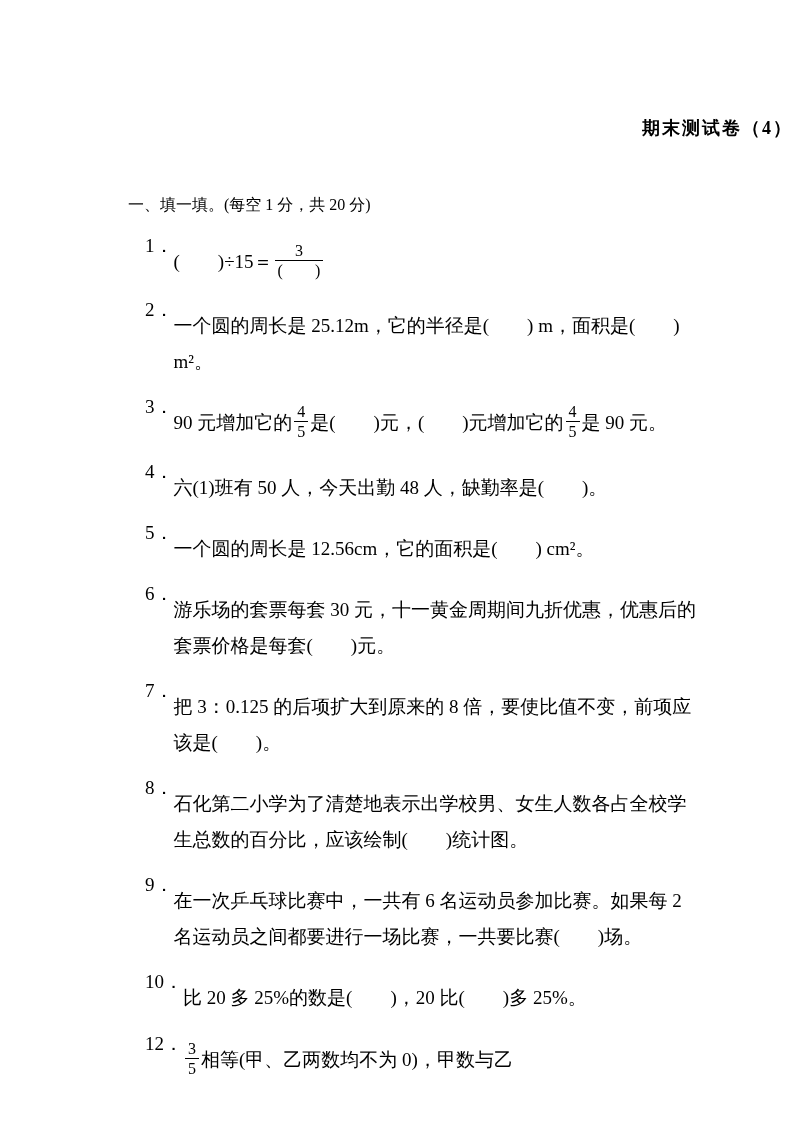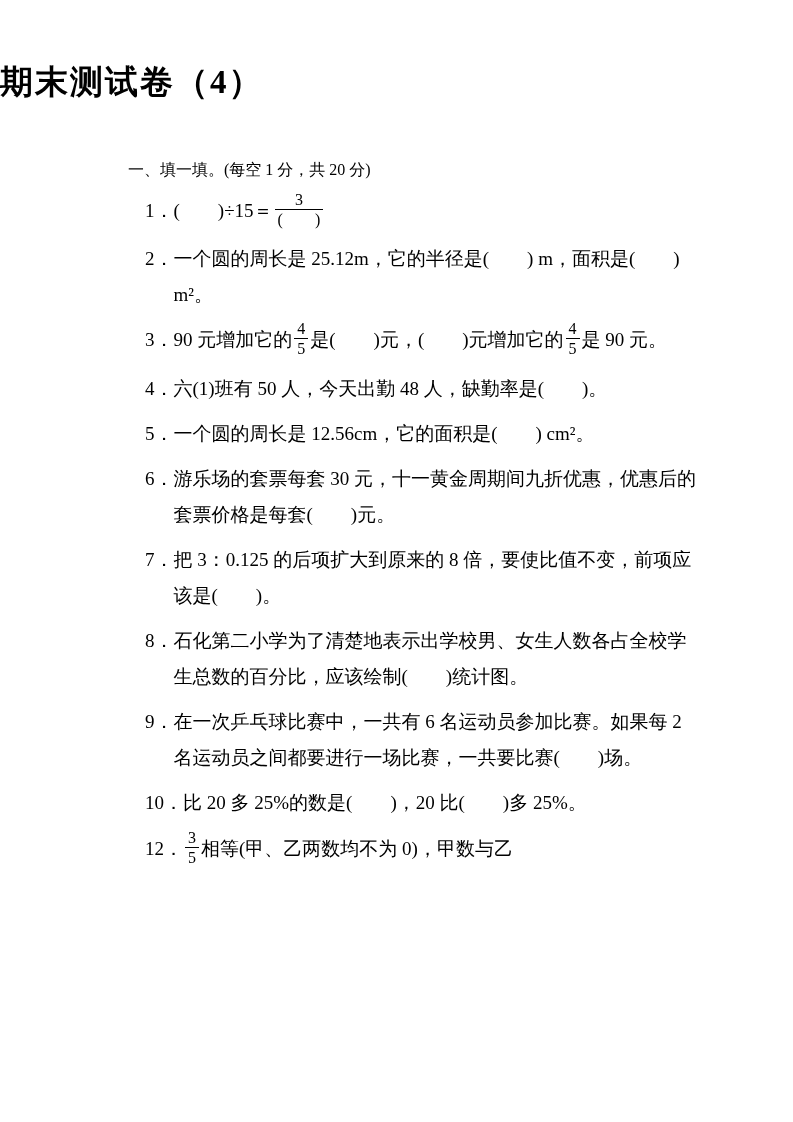--- a/index.html
+++ b/index.html
@@ -14,23 +14,23 @@
     color: #000;
     font-family: "Liberation Serif", "DejaVu Serif", serif;
   }
   .page {
     width: 793px;
     height: 1122px;
     background: #fff;
     box-sizing: border-box;
   }
   .page-title {
-    padding-top: 60px;
-    text-align: left;
-    font-size: 33px;
+    padding-top: 116px;
+    text-align: right;
+    font-size: 18px;
     font-weight: bold;
     letter-spacing: 2px;
   }
   .section-heading {
     margin: 52px 0 10px 128px;
     font-size: 16px;
     line-height: 1.6;
   }
   .questions {
     margin-left: 145px;
@@ -42,20 +42,21 @@
     margin-bottom: 9px;
     line-height: 1.9;
     align-items: flex-start;
   }
   .qnum {
     flex: 0 0 auto;
     white-space: pre;
   }
   .qbody {
     flex: 1 1 auto;
+    margin-top: 16px;
   }
   .frac {
     display: inline-block;
     text-align: center;
     vertical-align: middle;
     font-size: 16px;
     line-height: 1.2;
     margin: 0 2px;
     position: relative;
     top: -3px;

